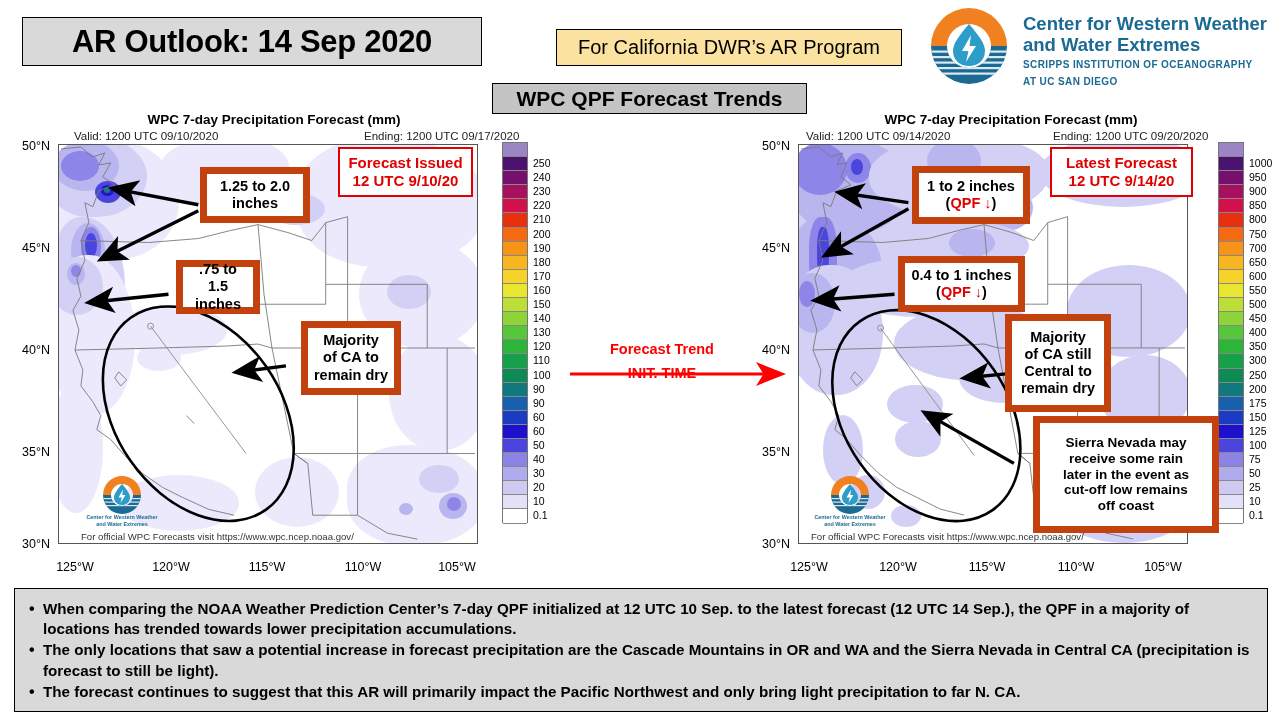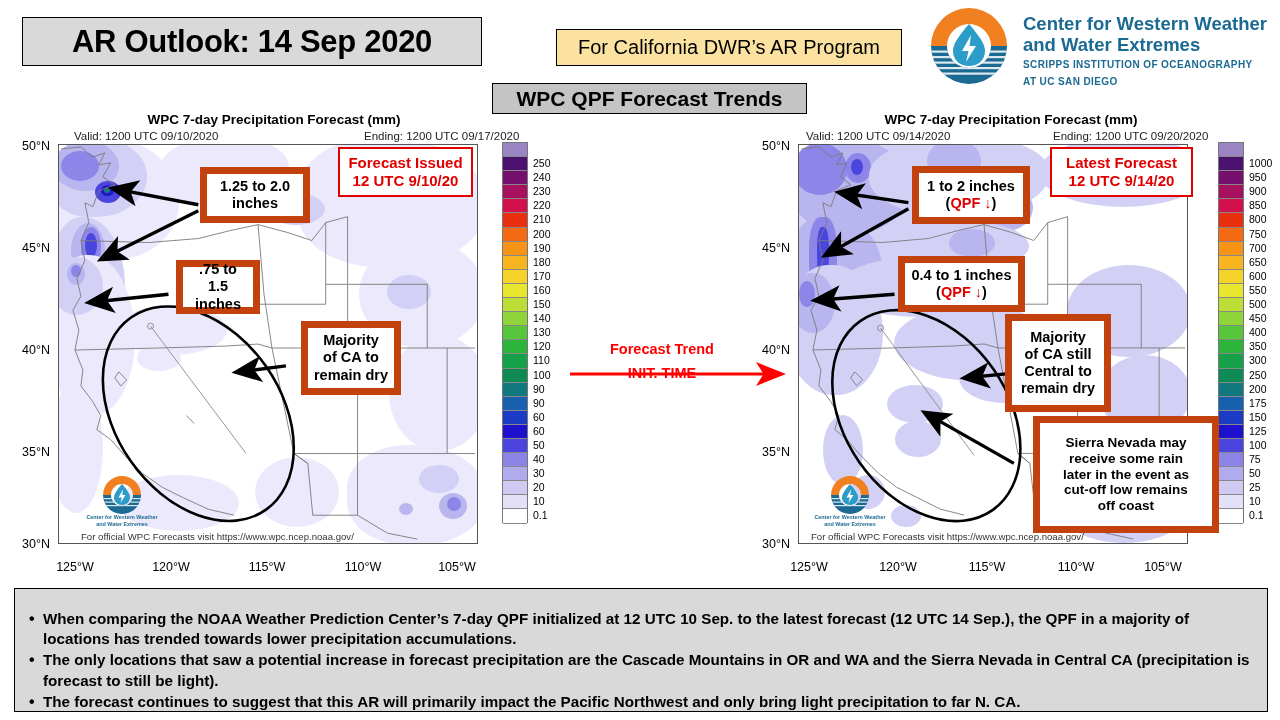--- a/index.html
+++ b/index.html
@@ -110,21 +110,21 @@
   .cbar { position: absolute; }
   .cbar .swatches { position: absolute; left: 0; top: 0; width: 26px; border: 1px solid #777; }
   .cbar .sw { width: 100%; height: 14.1px; border-bottom: 0.4px solid #888; }
   .cbar .labels { position: absolute; left: 31px; top: 0; width: 34px; }
   .cbar .lb { height: 14.1px; font-size: 10.5px; color: #000; line-height: 14.1px; text-align: left; }
 
   
   .footer {
     position: absolute; left: 14px; top: 588px; width: 1254px; height: 124px;
     background: #d9d9d9; border: 1.3px solid #000;
-    padding: 20px 10px 4px 14px;
+    padding: 10px 10px 4px 14px;
   }
   .footer li {
     list-style: none; position: relative; padding-left: 14px;
     font-size: 15.2px; font-weight: bold; color: #000;
     line-height: 1.33; margin-bottom: 1px;
   }
   .footer li::before {
     content: "•"; position: absolute; left: 0; top: -1px; font-size: 16px;
   }
 

